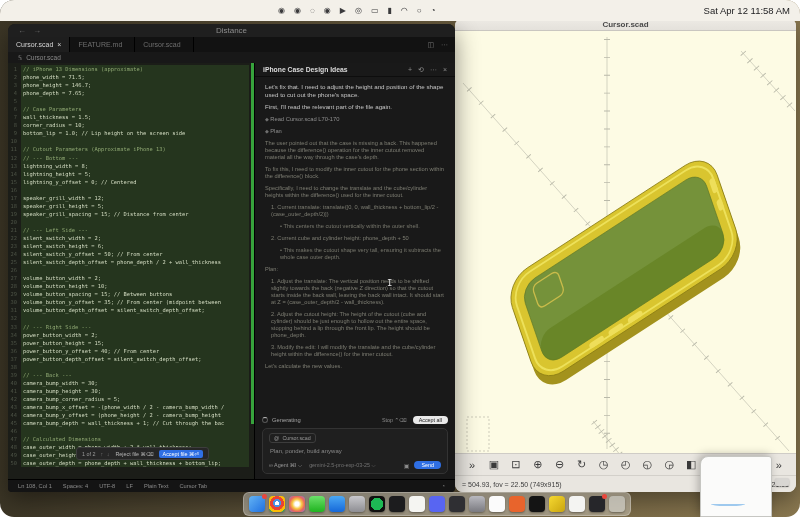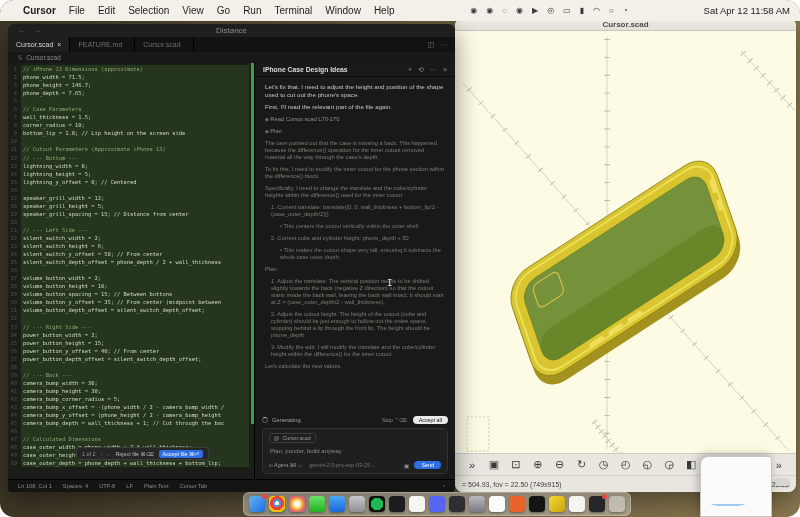--- a/index.html
+++ b/index.html
@@ -113,33 +113,20 @@
   
   .ibeam { position:absolute; left:387px; top:278px; z-index:60; color:#e9e9e9; font-family:"DejaVu Sans Mono",monospace;
            font-size:9px; text-shadow:0 0 1px #000; }
 </style>
 </head>
 <body>
 
 <div class="screen">
 
   <div class="menubar">
-    <div class="mb-left">
-      <span class="mb-apple"></span>
-      <span class="mb-item mb-app">Cursor</span>
-      <span class="mb-item">File</span>
-      <span class="mb-item">Edit</span>
-      <span class="mb-item">Selection</span>
-      <span class="mb-item">View</span>
-      <span class="mb-item">Go</span>
-      <span class="mb-item">Run</span>
-      <span class="mb-item">Terminal</span>
-      <span class="mb-item">Window</span>
-      <span class="mb-item">Help</span>
-    </div>
     <div class="mb-right">
 
     <span>◉</span>
         <span>◉</span>
         <span>◌</span>
         <span>◉</span>
         <span>▶</span>
         <span>◎</span>
         <span>▭</span>
         <span>▮</span>

